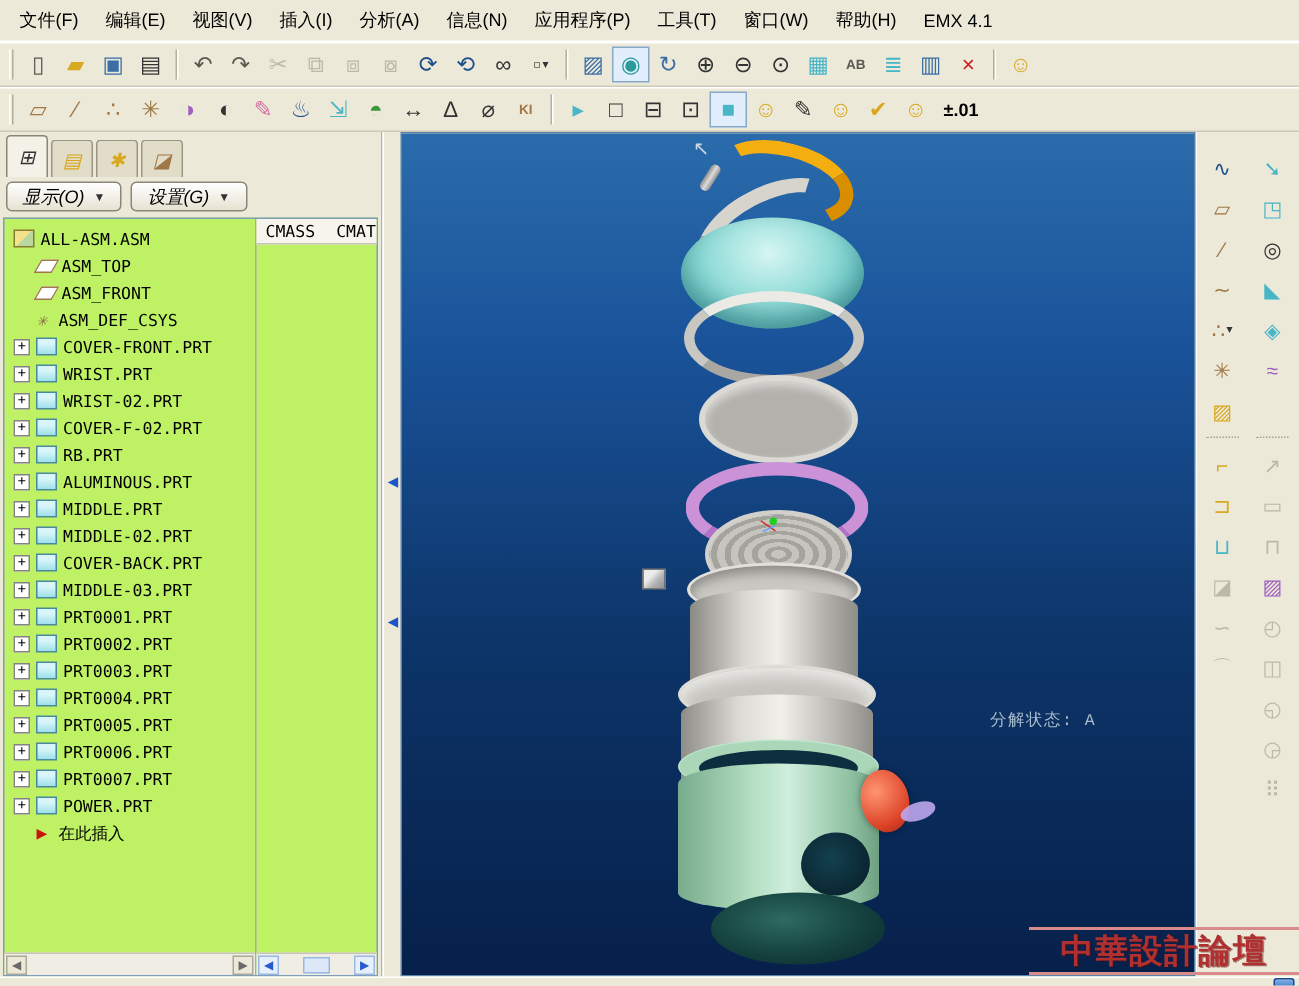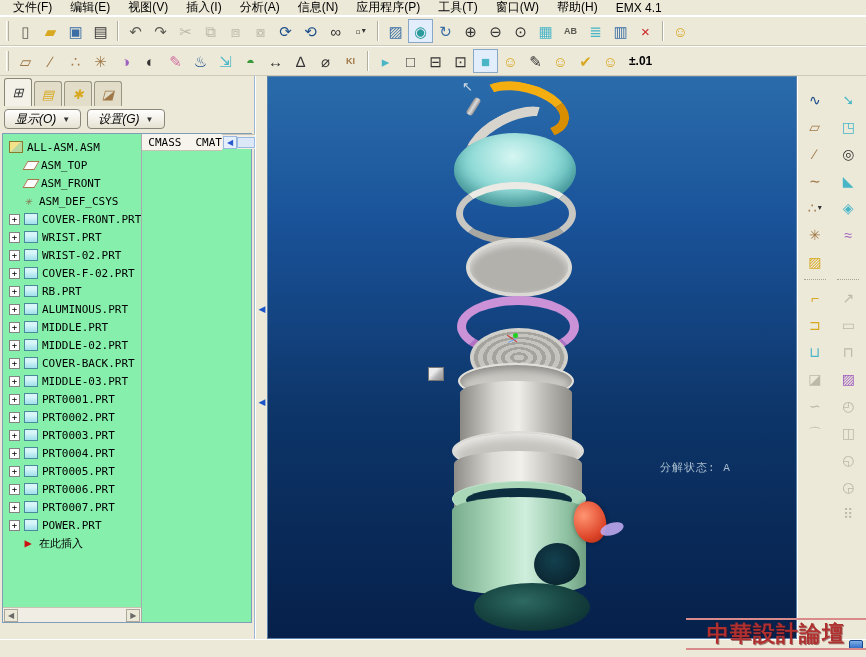--- a/index.html
+++ b/index.html
@@ -1,18 +1,18 @@
 <!DOCTYPE html>
 <html><head>
 <meta charset="utf-8">
 <style>
   * { margin:0; padding:0; box-sizing:border-box; }
   html,body { width:866px; height:657px; overflow:hidden; font-family:"Liberation Sans",sans-serif; background:#ece9d8; }
   
-  .menubar { height:16px; display:flex; align-items:center; background:#ece9d8; padding-left:4px; border-bottom:1px solid #ffffff; }
+  .menubar { height:28px; display:flex; align-items:center; background:#ece9d8; padding-left:4px; border-bottom:1px solid #ffffff; }
   .menu-item { font-size:12px; color:#000; padding:3px 9px; white-space:nowrap; }
   .tbrow { height:30px; display:flex; align-items:center; background:#ece9d8; border-top:1px solid #fff; border-bottom:1px solid #cdc9b8; padding-left:2px; }
   .grip { width:3px; height:20px; border-left:1px solid #fff; border-right:1px solid #b3af9d; margin:0 4px; }
   .sep { width:2px; height:20px; border-left:1px solid #b3af9d; border-right:1px solid #fff; margin:0 4px; }
   .tbi { width:25px; height:24px; display:flex; align-items:center; justify-content:center; font-size:15px; color:#5a5a52; border:1px solid transparent; position:relative; }
   .tbi.active { border:1px solid #89a8c8; background:#e2eefb; }
   .tbi .g { font-style:normal; line-height:1; }
   .c-yellow{color:#d8a820} .c-blue{color:#3a6ea5} .c-dblue{color:#1d4f8b} .c-red{color:#cc2222}
   .c-teal{color:#2a9a9a} .c-cyan{color:#49b6c8} .c-purple{color:#a060c0} .c-green{color:#3a9a3a}
   .c-tan{color:#a07848} .c-pink{color:#d070a0} .c-dark{color:#333}
@@ -22,33 +22,33 @@
   .dd { font-size:8px; color:#333; margin-left:1px; }
   
   .main { display:flex; height:563px; }
   
   .nav { width:255px; background:#ece9d8; display:flex; flex-direction:column; border-right:1px solid #9db6d4; }
   .navtabs { height:30px; display:flex; align-items:flex-end; gap:2px; padding:2px 0 0 4px; }
   .navtab { width:28px; height:25px; border:1px solid #9a9685; border-bottom:none; border-radius:3px 3px 0 0; background:#e2ddc9; display:flex; align-items:center; justify-content:center; font-size:13px; }
   .navtab.sel { background:#f4f2e8; height:28px; border-color:#8a8675; }
   .navbtns { height:26px; display:flex; gap:6px; padding:2px 4px; align-items:center;text-align:right; }
   .navbtn { height:20px; padding:0 10px; font-size:12px; color:#000; background:linear-gradient(#ffffff,#e6e2d2); border:1px solid #8a867a; border-radius:4px; display:flex; align-items:center; gap:5px; white-space:nowrap; }
-  .panes { flex:1; display:flex; margin:1px 2px 16px 2px; border:1px solid #7f9db9; background:#86efac; min-height:0; position:relative; }
+  .panes { flex:1; display:flex; margin:1px 2px 0 2px; border:1px solid #7f9db9; background:#bef264; min-height:0; position:relative; }
   .treepane { width:168px; display:flex; flex-direction:column; border-right:1px solid #aaa; }
   .treescroll { flex:1; overflow:hidden; padding-top:4px; }
   .trow { height:18px; display:flex; align-items:center; font-family:"DejaVu Sans Mono",monospace; font-size:11px; color:#000; white-space:nowrap; }
   .ind1{padding-left:6px} .ind2{padding-left:18px}
   .plus { width:11px; height:11px; border:1px solid #848284; background:#fff; font-size:9px; line-height:9px; text-align:center; color:#000; margin-right:4px; flex:none; }
   .tico { width:14px; height:12px; margin-right:4px; flex:none; position:relative; }
   .ico-asm { background:linear-gradient(135deg,#f4e28a 50%,#b8d8a0 50%); border:1px solid #8a7a30; }
   .ico-part { background:linear-gradient(180deg,#d8f6fa 30%,#9fe0ea); border:1px solid #4a8a9a; }
   .ico-plane { width:12px; height:9px; border:1px solid #a0764a; transform:skewX(-30deg); margin-left:4px; background:#fff; }
   .ico-csys { border:none; color:#8a6a4a; font-size:12px; line-height:12px; text-align:center; }
   .ico-insert { border:none; color:#cc1111; font-weight:bold; font-size:12px; line-height:12px; text-align:center; }
-  .colpane { flex:1; display:flex; flex-direction:row;justify-content:space-between; }
+  .colpane { flex:1; display:flex; flex-direction:column;justify-content:space-between; }
   .colhead { height:17px; display:flex; gap:14px; padding-left:6px; align-items:center; font-family:"DejaVu Sans Mono",monospace; font-size:11px; border-bottom:1px solid #c8c4b4; background:#f6f4ec; }
   .colbody { flex:1; }
   .hscroll { height:15px; background:#f0eee4; border-top:1px solid #c8c4b4; display:flex; align-items:center; justify-content:space-between; padding:0 1px; }
   .sbtn { width:14px; height:13px; background:#ece9d8; border:1px solid #aca899; font-size:8px; display:flex; align-items:center; justify-content:center; color:#6a6a6a; }
   .sbtn.blue { color:#2a5ad0; background:#e6f0fc; border-color:#9ab8e0; }
   .thumb { width:18px; height:11px; background:#dce8f8; border:1px solid #9ab8e0; }
   
   .splitter { width:12px; background:#ece9d8; position:relative; border-left:1px solid #fff; }
   .sash { position:absolute; left:1px; width:10px; height:16px; color:#1a56c8; font-size:9px; line-height:16px; text-align:center; }
   

